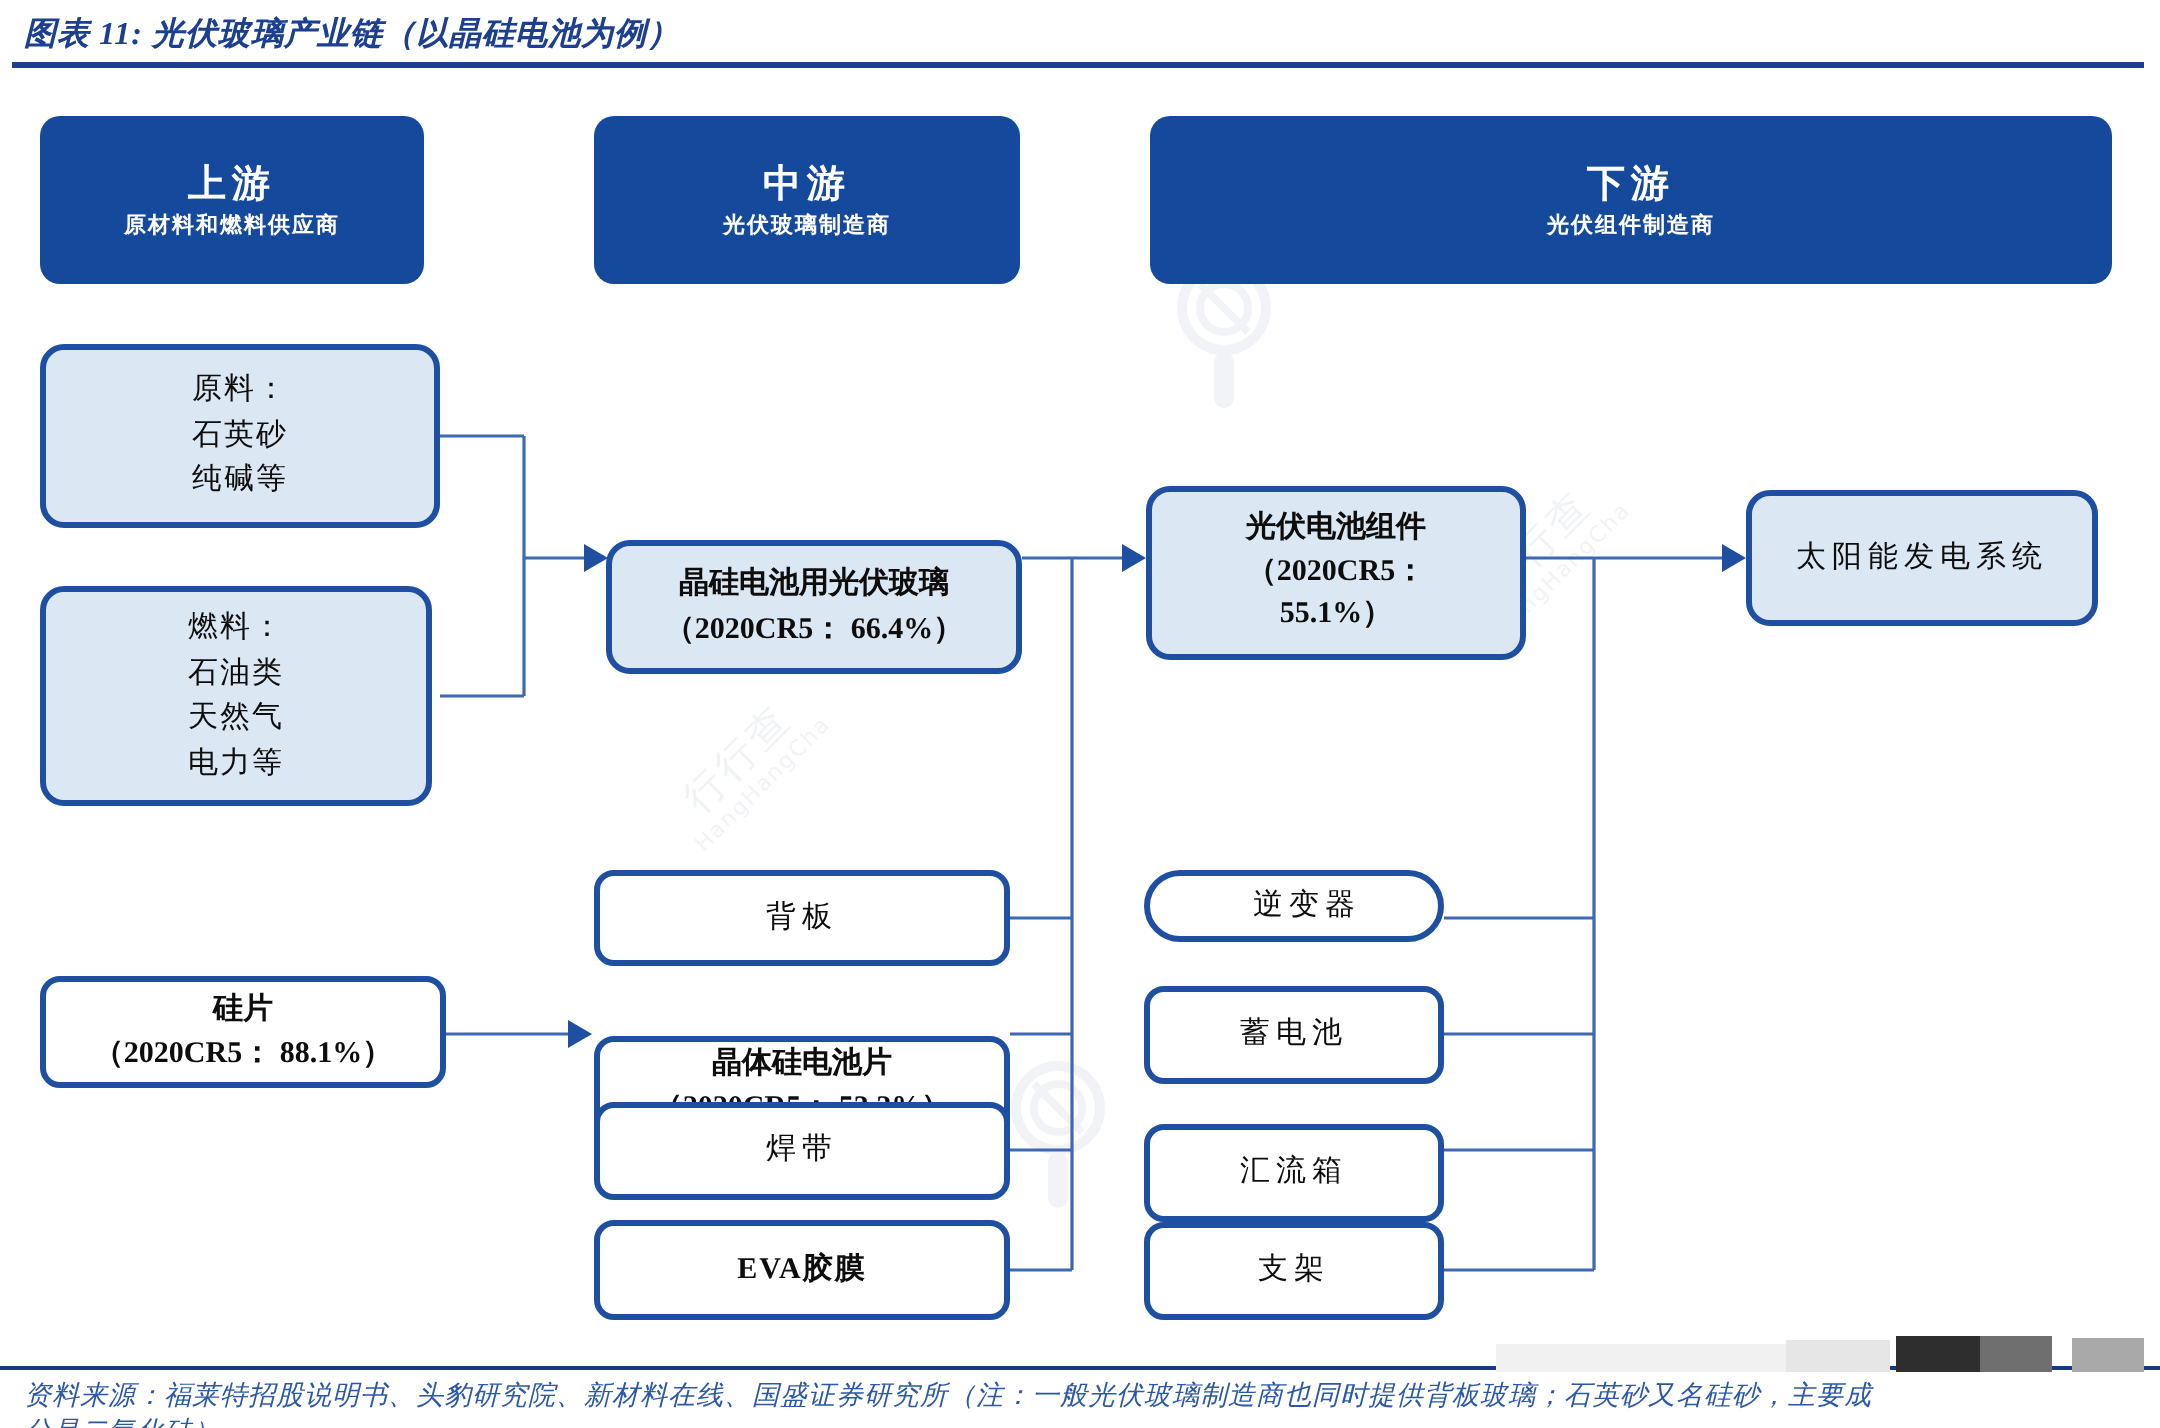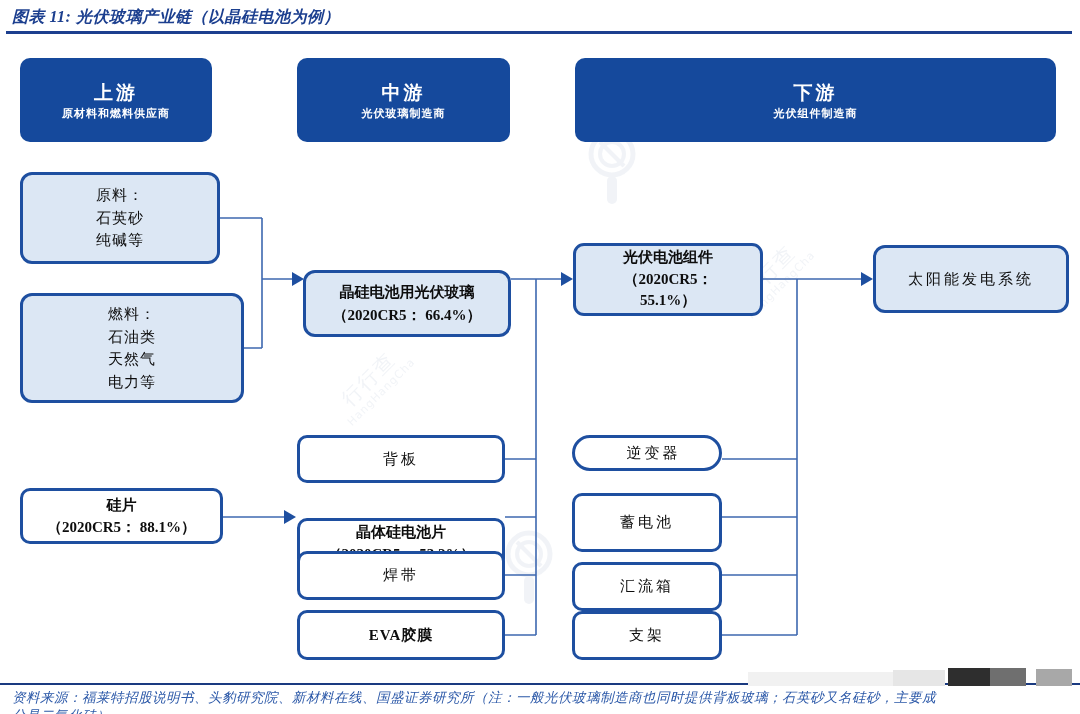--- a/index.html
+++ b/index.html
@@ -118,45 +118,45 @@
   <div class="hdr" style="left:575px;top:58px;width:481px;height:84px;">
     <div class="h1">下游</div>
     <div class="h2">光伏组件制造商</div>
   </div>
 
   <div class="node light" style="left:20px;top:172px;width:200px;height:92px;">
     <span class="left-block">原料：
 石英砂
 纯碱等</span>
   </div>
-  <div class="node light" style="left:20px;top:293px;width:224px;height:110px;">
+  <div class="node light" style="left:20px;top:293px;width:196px;height:110px;">
     <span class="left-block">燃料：
 石油类
 天然气
 电力等</span>
   </div>
   <div class="node bold" style="left:20px;top:488px;width:203px;height:56px;border-radius:10px;">硅片
 （2020CR5： 88.1%）</div>
 
   <div class="node light bold" style="left:303px;top:245px;width:208px;height:67px;margin-top:25px;">晶硅电池用光伏玻璃
 （2020CR5： 66.4%）</div>
   <div class="node spaced" style="left:297px;top:435px;width:208px;height:48px;border-radius:10px;">背板</div>
   <div class="node bold" style="left:297px;top:492px;width:208px;height:51px;border-radius:10px;line-height:1.45;margin-top:26px;">晶体硅电池片
 （2020CR5： 53.2%）</div>
   <div class="node spaced" style="left:297px;top:551px;width:208px;height:49px;border-radius:10px;">焊带</div>
   <div class="node bold" style="left:297px;top:610px;width:208px;height:50px;border-radius:10px;letter-spacing:1px;">EVA胶膜</div>
 
-  <div class="node light bold" style="left:573px;top:243px;width:190px;height:73px;line-height:1.45;border-radius:11px;">光伏电池组件
+  <div class="node light bold" style="left:573px;top:243px;width:190px;height:87px;line-height:1.45;">光伏电池组件
 （2020CR5：
 55.1%）</div>
   <div class="node spaced" style="left:572px;top:435px;width:150px;height:36px;border-radius:18px;padding-left:13px;">逆变器</div>
-  <div class="node spaced" style="left:572px;top:493px;width:150px;height:59px;border-radius:10px;">蓄电池</div>
+  <div class="node spaced" style="left:572px;top:493px;width:150px;height:49px;border-radius:10px;">蓄电池</div>
   <div class="node spaced" style="left:572px;top:551px;width:150px;height:49px;border-radius:10px;margin-top:11px;">汇流箱</div>
   <div class="node spaced" style="left:572px;top:611px;width:150px;height:49px;border-radius:10px;">支架</div>
-  <div class="node light spaced" style="left:873px;top:245px;width:196px;height:68px;">太阳能发电系统</div>
+  <div class="node light spaced" style="left:873px;top:245px;width:176px;height:68px;">太阳能发电系统</div>
 
   <div class="footer-rule"></div>
   <div class="grayblock" style="left:748px;top:672px;width:145px;height:14px;background:#f1f1f1;"></div>
   <div class="grayblock" style="left:893px;top:670px;width:52px;height:16px;background:#e6e6e6;"></div>
   <div class="grayblock" style="left:948px;top:668px;width:42px;height:18px;background:#2e2e2e;"></div>
   <div class="grayblock" style="left:990px;top:668px;width:36px;height:18px;background:#6f6f6f;"></div>
   <div class="grayblock" style="left:1036px;top:669px;width:36px;height:17px;background:#a8a8a8;"></div>
   <div class="src" style="top:689px;">资料来源：福莱特招股说明书、头豹研究院、新材料在线、国盛证券研究所（注：一般光伏玻璃制造商也同时提供背板玻璃；石英砂又名硅砂，主要成</div>
   <div class="src" style="top:707px;">分是二氧化硅）</div>
 

